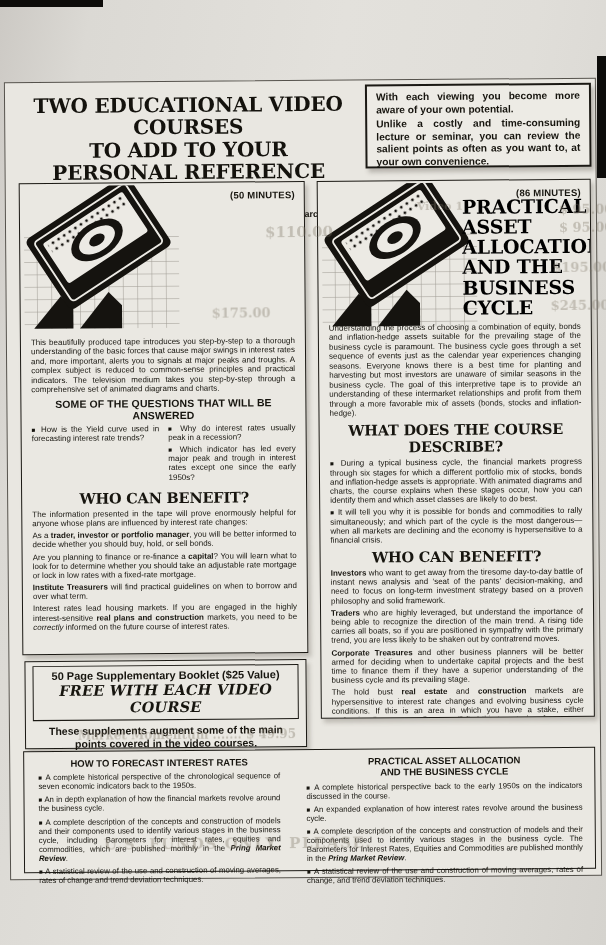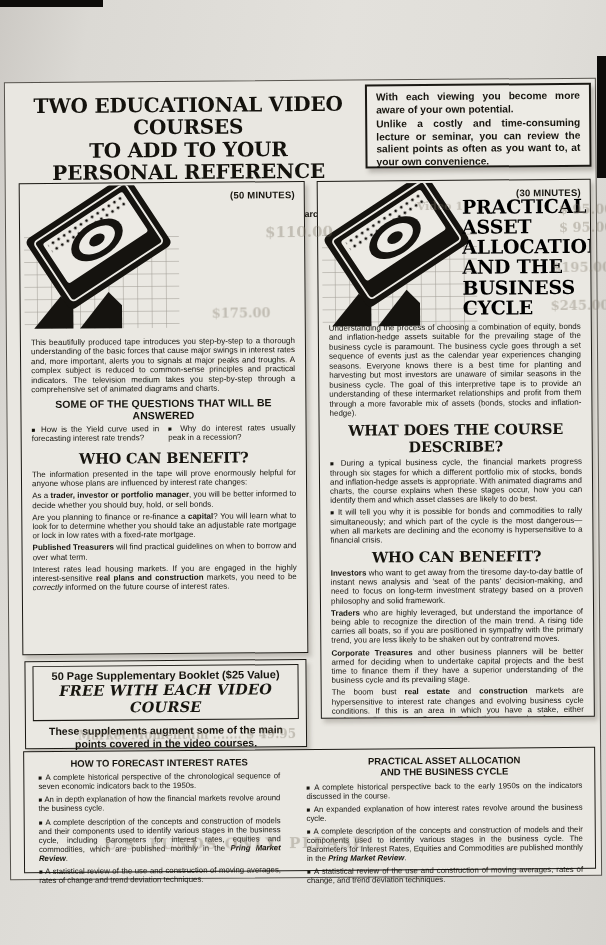--- a/index.html
+++ b/index.html
@@ -157,32 +157,33 @@
         </svg>
       </div>
       <p class="intro">This beautifully produced tape introduces you step-by-step to a thorough understanding of the basic forces that cause major swings in interest rates and, more important, alerts you to signals at major peaks and troughs. A complex subject is reduced to common-sense principles and practical indicators. The television medium takes you step-by-step through a comprehensive set of animated diagrams and charts.</p>
       <h3 class="q-heading">SOME OF THE QUESTIONS THAT WILL BE ANSWERED</h3>
       <div class="q-cols">
         <div class="q-col">
           <p class="sq">How is the Yield curve used in forecasting interest rate trends?</p>
         </div>
         <div class="q-col">
           <p class="sq">Why do interest rates usually peak in a recession?</p>
+          <p class="sq">Which indicator has led every major peak and trough in interest rates except one since the early 1950s?</p>
         </div>
       </div>
       <h2 class="serif-heading">WHO CAN BENEFIT?</h2>
       <p class="body">The information presented in the tape will prove enormously helpful for anyone whose plans are influenced by interest rate changes:</p>
       <p class="body"><span>As a </span><span class="b">trader, investor or portfolio manager</span><span>, you will be better informed to decide whether you should buy, hold, or sell bonds.</span></p>
       <p class="body"><span>Are you planning to finance or re-finance a </span><span class="b">capital</span><span>? You will learn what to look for to determine whether you should take an adjustable rate mortgage or lock in low rates with a fixed-rate mortgage.</span></p>
-      <p class="body"><span class="b">Published Treasurers</span><span> will find practical guidelines on when to borrow and over what term.</span></p>
+      <p class="body"><span class="b">Institute Treasurers</span><span> will find practical guidelines on when to borrow and over what term.</span></p>
       <p class="body"><span>Interest rates lead housing markets. If you are engaged in the highly interest-sensitive </span><span class="b">real plans and construction</span><span> markets, you need to be </span><span class="i">correctly</span><span> informed on the future course of interest rates.</span></p>
     </div>
 
     <div class="course-box right-course">
-      <div class="duration">(30 MINUTES)</div>
+      <div class="duration">(86 MINUTES)</div>
       <div class="course-head">
         <svg class="cassette" viewBox="0 0 180 150">
           <defs>
             <pattern id="grid2" width="15" height="13" patternUnits="userSpaceOnUse">
               <path d="M15 0H0V13" fill="none" stroke="#9a968e" stroke-width="1"></path>
             </pattern>
             <pattern id="dots2" width="7" height="7" patternUnits="userSpaceOnUse">
               <circle cx="2" cy="2" r="1.5" fill="#15130f"></circle>
             </pattern>
           </defs>
@@ -209,21 +210,21 @@
         </div>
       </div>
       <p class="intro">Understanding the process of choosing a combination of equity, bonds and inflation-hedge assets suitable for the prevailing stage of the business cycle is paramount. The business cycle goes through a set sequence of events just as the calendar year experiences changing seasons. Everyone knows there is a best time for planting and harvesting but most investors are unaware of similar seasons in the business cycle. The goal of this interpretive tape is to provide an understanding of these intermarket relationships and profit from them through a more favorable mix of assets (bonds, stocks and inflation-hedge).</p>
       <h2 class="serif-heading">WHAT DOES THE COURSE DESCRIBE?</h2>
       <p class="body sq">During a typical business cycle, the financial markets progress through six stages for which a different portfolio mix of stocks, bonds and inflation-hedge assets is appropriate. With animated diagrams and charts, the course explains when these stages occur, how you can identify them and which asset classes are likely to do best.</p>
       <p class="body sq">It will tell you why it is possible for bonds and commodities to rally simultaneously; and which part of the cycle is the most dangerous—when all markets are declining and the economy is hypersensitive to a financial crisis.</p>
       <h2 class="serif-heading">WHO CAN BENEFIT?</h2>
       <p class="body"><span class="b">Investors</span><span> who want to get away from the tiresome day-to-day battle of instant news analysis and ‘seat of the pants’ decision-making, and need to focus on long-term investment strategy based on a proven philosophy and solid framework.</span></p>
       <p class="body"><span class="b">Traders</span><span> who are highly leveraged, but understand the importance of being able to recognize the direction of the main trend. A rising tide carries all boats, so if you are positioned in sympathy with the primary trend, you are less likely to be shaken out by contratrend moves.</span></p>
       <p class="body"><span class="b">Corporate Treasures</span><span> and other business planners will be better armed for deciding when to undertake capital projects and the best time to finance them if they have a superior understanding of the business cycle and its prevailing stage.</span></p>
-      <p class="body"><span>The boom bust </span><span class="b">real estate</span><span> and </span><span class="b">construction</span><span> markets are hypersensitive to interest rate changes and evolving business cycle conditions. If this is an area in which you have a stake, either professionally or personally, you will find this tape to be of enormous value.</span></p>
+      <p class="body"><span>The hold bust </span><span class="b">real estate</span><span> and </span><span class="b">construction</span><span> markets are hypersensitive to interest rate changes and evolving business cycle conditions. If this is an area in which you have a stake, either professionally or personally, you will find this tape to be of enormous value.</span></p>
     </div>
 
     <div class="supplement-outer">
       <div class="supplement-inner">
         <div class="supp-line1">50 Page Supplementary Booklet ($25 Value)</div>
         <div class="supp-line2">FREE WITH EACH VIDEO COURSE</div>
       </div>
       <div class="supp-note">These supplements augment some of the main points covered in the video courses.</div>
     </div>
 

